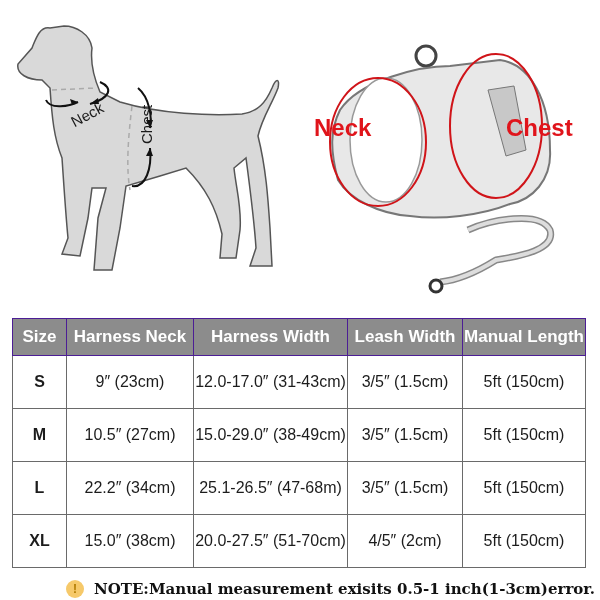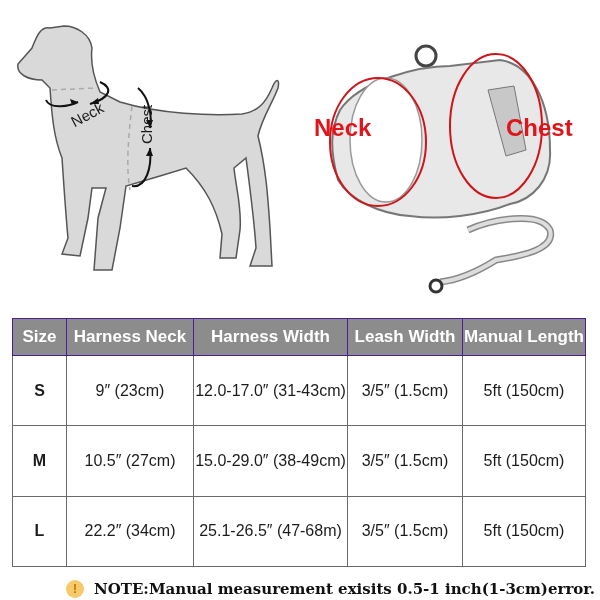--- a/index.html
+++ b/index.html
@@ -107,19 +107,26 @@
       <td>3/5″ (1.5cm)</td>
       <td>5ft (150cm)</td>
     </tr>
     <tr>
       <td class="size-cell">L</td>
       <td>22.2″ (34cm)</td>
       <td>25.1-26.5″ (47-68m)</td>
       <td>3/5″ (1.5cm)</td>
       <td>5ft (150cm)</td>
     </tr>
+    <tr>
+      <td class="size-cell">XL</td>
+      <td>15.0″ (38cm)</td>
+      <td>20.0-27.5″ (51-70cm)</td>
+      <td>4/5″ (2cm)</td>
+      <td>5ft (150cm)</td>
+    </tr>
   </tbody>
 </table>
 
 <div class="note">
   <span class="note-icon">!</span>
   <span class="note-text">NOTE:Manual measurement exisits 0.5-1 inch(1-3cm)error.</span>
 </div>
 
 </body></html>

